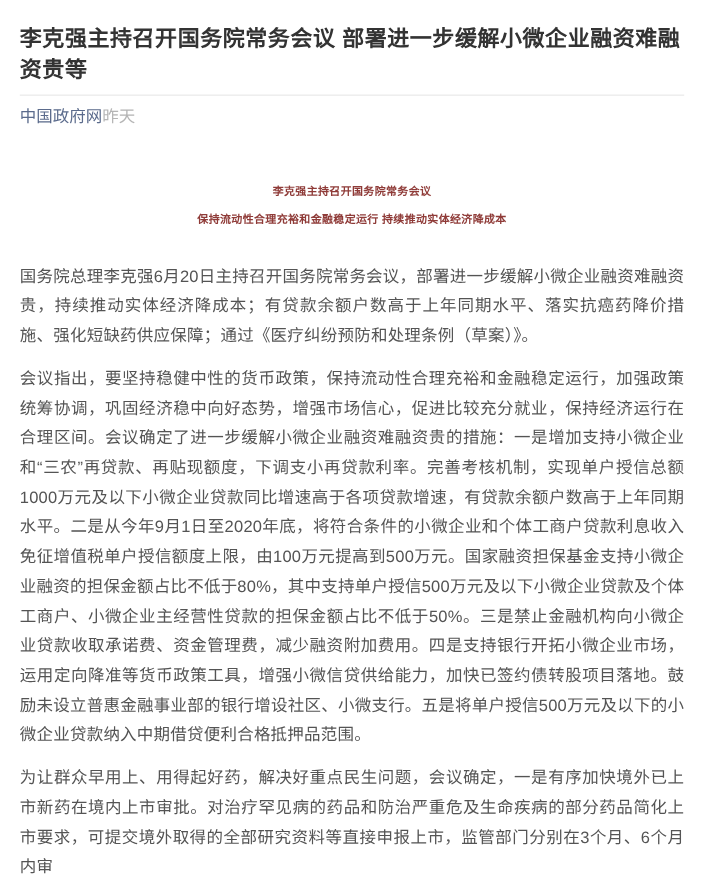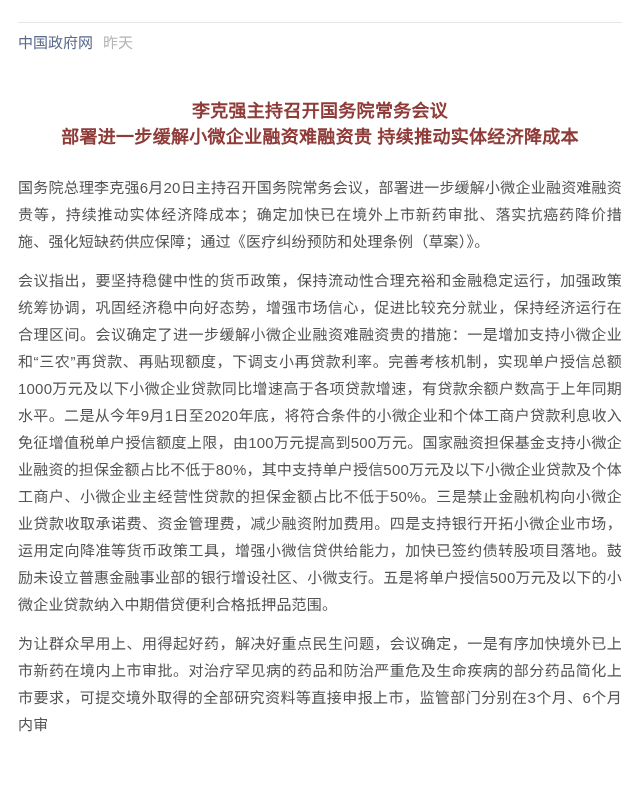--- a/index.html
+++ b/index.html
@@ -31,67 +31,68 @@
   }
   .title-divider {
     border: none;
     border-top: 1px solid #e7e7e7;
     margin: 0 0 11px 0;
     height: 0;
   }
   .byline {
     display: flex;
     align-items: baseline;
-    gap: 10px;
+    gap: 0;
     font-size: 15px;
     line-height: 18px;
     margin-bottom: 46px;
   }
   .source-link {
     color: #5b6b8c;
     cursor: pointer;
   }
   .publish-date {
     color: #b5b5b5;
   }
   .meeting-summary {
     text-align: center;
     font-weight: bold;
     color: #8f3b38;
-    font-size: 18px;
+    font-size: 10px;
     line-height: 26px;
     margin-bottom: 24px;
     letter-spacing: 0.3px;
   }
   .body-paragraph {
     margin: 0 0 12px 0;
     font-size: 15px;
     line-height: 27px;
     color: #545454;
     text-align: justify;
     letter-spacing: 0.2px;
   }
 </style>
 </head>
 <body>
 
 <div class="page">
 
+  <h1 class="article-title">李克强主持召开国务院常务会议 部署进一步缓解小微企业融资难融资贵等</h1>
 
   <hr class="title-divider">
 
   <div class="byline">
     <span class="source-link">中国政府网</span>
     <span class="publish-date">昨天</span>
   </div>
 
   <div class="meeting-summary">
     <div>李克强主持召开国务院常务会议</div>
-    <div>部署进一步缓解小微企业融资难融资贵 持续推动实体经济降成本</div>
+    <div>保持流动性合理充裕和金融稳定运行 持续推动实体经济降成本</div>
   </div>
 
   <div>
-    <p class="body-paragraph">国务院总理李克强6月20日主持召开国务院常务会议，部署进一步缓解小微企业融资难融资贵等，持续推动实体经济降成本；确定加快已在境外上市新药审批、落实抗癌药降价措施、强化短缺药供应保障；通过《医疗纠纷预防和处理条例（草案）》。</p>
+    <p class="body-paragraph">国务院总理李克强6月20日主持召开国务院常务会议，部署进一步缓解小微企业融资难融资贵，持续推动实体经济降成本；有贷款余额户数高于上年同期水平、落实抗癌药降价措施、强化短缺药供应保障；通过《医疗纠纷预防和处理条例（草案）》。</p>
     <p class="body-paragraph">会议指出，要坚持稳健中性的货币政策，保持流动性合理充裕和金融稳定运行，加强政策统筹协调，巩固经济稳中向好态势，增强市场信心，促进比较充分就业，保持经济运行在合理区间。会议确定了进一步缓解小微企业融资难融资贵的措施：一是增加支持小微企业和“三农”再贷款、再贴现额度，下调支小再贷款利率。完善考核机制，实现单户授信总额1000万元及以下小微企业贷款同比增速高于各项贷款增速，有贷款余额户数高于上年同期水平。二是从今年9月1日至2020年底，将符合条件的小微企业和个体工商户贷款利息收入免征增值税单户授信额度上限，由100万元提高到500万元。国家融资担保基金支持小微企业融资的担保金额占比不低于80%，其中支持单户授信500万元及以下小微企业贷款及个体工商户、小微企业主经营性贷款的担保金额占比不低于50%。三是禁止金融机构向小微企业贷款收取承诺费、资金管理费，减少融资附加费用。四是支持银行开拓小微企业市场，运用定向降准等货币政策工具，增强小微信贷供给能力，加快已签约债转股项目落地。鼓励未设立普惠金融事业部的银行增设社区、小微支行。五是将单户授信500万元及以下的小微企业贷款纳入中期借贷便利合格抵押品范围。</p>
     <p class="body-paragraph">为让群众早用上、用得起好药，解决好重点民生问题，会议确定，一是有序加快境外已上市新药在境内上市审批。对治疗罕见病的药品和防治严重危及生命疾病的部分药品简化上市要求，可提交境外取得的全部研究资料等直接申报上市，监管部门分别在3个月、6个月内审</p>
   </div>
 
 </div>
 
 </body></html>

